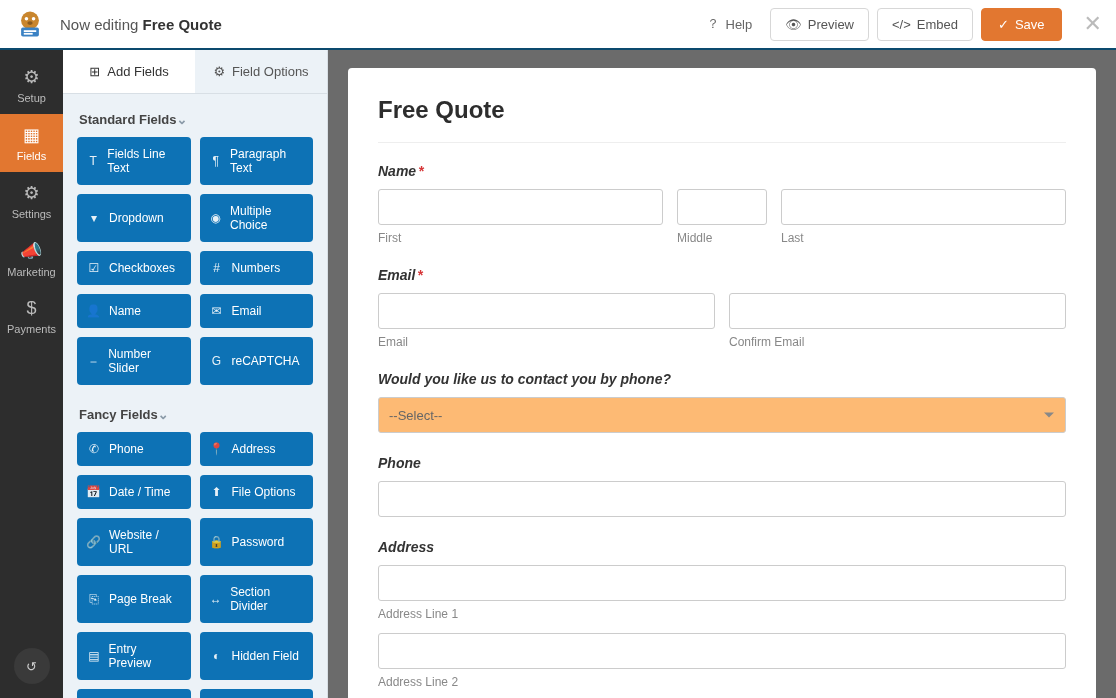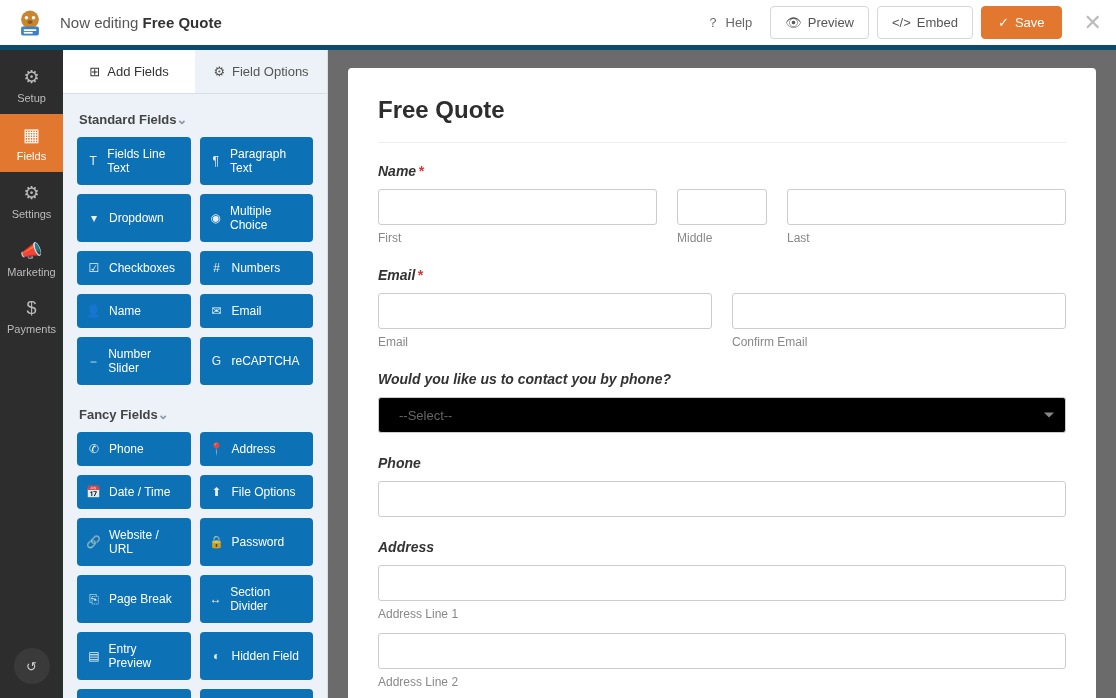--- a/index.html
+++ b/index.html
@@ -1,18 +1,18 @@
 <!DOCTYPE html>
 <html><head>
 <meta charset="utf-8">
 <style>
 * { box-sizing: border-box; margin: 0; padding: 0; }
 body { font-family: -apple-system, BlinkMacSystemFont, "Segoe UI", Arial, sans-serif; font-size: 13px; color: #444; background: #fff; overflow: hidden; }
 .app { display: flex; flex-direction: column; height: 698px; width: 1116px; }
-.topbar { display: flex; align-items: center; height: 50px; border-bottom: 5px solid #0c4a6e; padding: 0 14px; }
+.topbar { display: flex; align-items: center; height: 50px; border-bottom: 2px solid #0c4a6e; padding: 0 14px; }
 .logo { width: 32px; height: 32px; margin-right: 14px; display:flex; align-items:center; justify-content:center; }
 .logo svg { width:32px; height:32px; }
 .editing { font-size: 15px; color: #555; }
 .editing .formname { font-weight: 600; color:#333; }
 .topbar-spacer { flex:1; }
 .top-actions { display:flex; align-items:center; gap:8px; }
 .top-link { display:flex; align-items:center; gap:6px; color:#666; font-size:13px; padding:8px 10px; cursor:pointer; }
 .top-btn { display:flex; align-items:center; gap:6px; border:1px solid #d7d7d7; border-radius:4px; padding:8px 14px; color:#555; font-size:13px; background:#fff; cursor:pointer; }
 .save-btn { background:#e27730; border:1px solid #e27730; color:#fff; border-radius:4px; padding:8px 16px; font-size:13px; display:flex; align-items:center; gap:6px; cursor:pointer; }
 .close-x { font-size:22px; color:#bbb; margin-left:14px; cursor:pointer; }
@@ -37,24 +37,24 @@
 .field-btn { background:#0d72b5; color:#fff; border:none; border-radius:4px; padding:10px 10px; font-size:12px; display:flex; align-items:center; gap:8px; cursor:pointer; text-align:left; }
 .field-btn .fi { width:14px; display:flex; justify-content:center; opacity:0.9; font-size:12px; }
 
 .canvas-wrap { flex:1; background:#6b6b6b; padding:18px 20px 0 20px; overflow:hidden; }
 .canvas { background:#fff; border-radius:4px 4px 0 0; height:100%; padding:28px 30px 0; overflow-y:auto; }
 .canvas::-webkit-scrollbar{width:0}
 .form-title { font-size:24px; font-weight:600; color:#2d2d2d; padding-bottom:18px; border-bottom:1px solid #eee; margin-bottom:20px; }
 .ffield { margin-bottom:22px; }
 .flabel { font-size:14px; font-weight:600; color:#333; margin-bottom:10px; display:block;font-style:italic; }
 .req { color:#d63638; margin-left:2px; }
-.row { display:flex; gap:20px; }
+.row { display:flex; gap:14px; }
 .col { flex:1; display:flex; flex-direction:column; }
 .finput { width:100%; border:1px solid #ccc; background:#fff; border-radius:3px; height:36px; padding:0 10px; font-size:13px; color:#333; }
-.fselect { width:100%; border:1px solid #ccc; background:#000000; border-radius:3px; height:36px; padding:0 20px; font-size:13px; color:#666; appearance:none; background-image:none; position:relative; }
+.fselect { width:100%; border:1px solid #ccc; background:#fdba74; border-radius:3px; height:36px; padding:0 10px; font-size:13px; color:#666; appearance:none; background-image:none; position:relative; }
 .select-wrap { position:relative; }
 .select-wrap::after { content:""; position:absolute; right:12px; top:50%; width:0; height:0; border-left:5px solid transparent; border-right:5px solid transparent; border-top:5px solid #888; transform:translateY(-50%); pointer-events:none; }
 .sublabel { font-size:12px; color:#888; margin-top:6px; }
 .addr-stack .finput { margin-bottom:0; }
 .addr-stack .sublabel { margin-bottom:12px; }
 </style>
 </head>
 <body>
 
 <div class="app">

